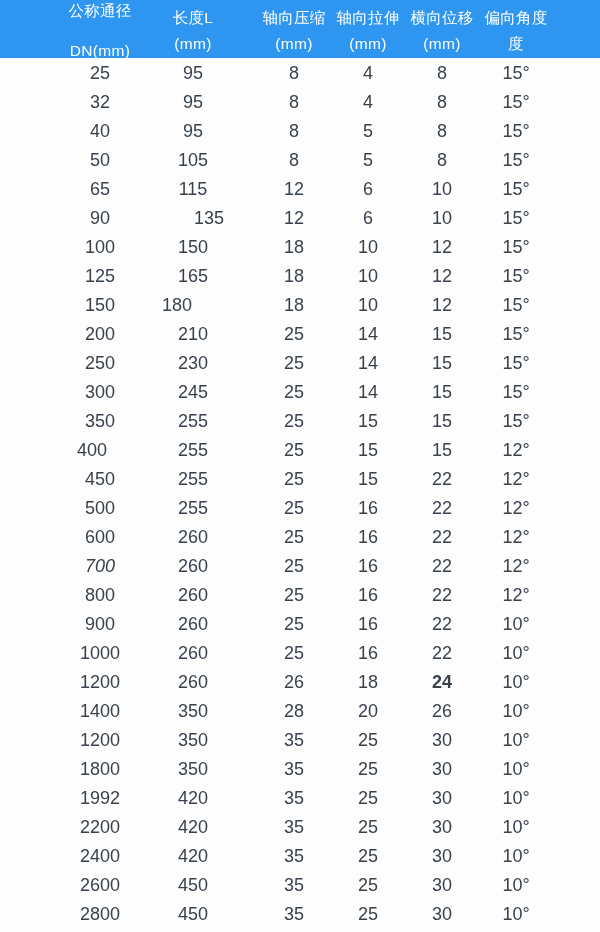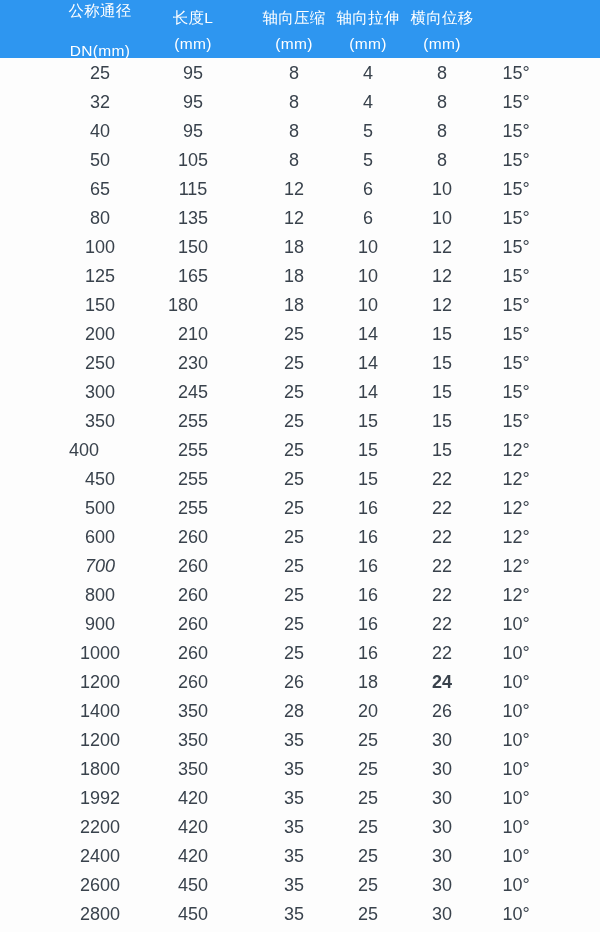--- a/index.html
+++ b/index.html
@@ -78,20 +78,24 @@
       <div>(mm)</div>
     </div>
     <div class="hcell">
       <div>轴向拉伸</div>
       <div>(mm)</div>
     </div>
     <div class="hcell">
       <div>横向位移</div>
       <div>(mm)</div>
     </div>
+    <div class="hcell">
+      <div>偏向角度</div>
+      <div>度</div>
+    </div>
   </div>
 
   <div class="tbody">
       <div class="row">
         <span class="cell" style="left: 100px;">25</span>
         <span class="cell" style="left: 193px;">95</span>
         <span class="cell" style="left: 294px;">8</span>
         <span class="cell" style="left: 368px;">4</span>
         <span class="cell" style="left: 442px;">8</span>
         <span class="cell" style="left: 516px;">15°</span>
@@ -122,22 +126,22 @@
       </div>
       <div class="row">
         <span class="cell" style="left: 100px;">65</span>
         <span class="cell" style="left: 193px;">115</span>
         <span class="cell" style="left: 294px;">12</span>
         <span class="cell" style="left: 368px;">6</span>
         <span class="cell" style="left: 442px;">10</span>
         <span class="cell" style="left: 516px;">15°</span>
       </div>
       <div class="row">
-        <span class="cell" style="left: 100px;">80</span>
-        <span class="cell" style="left: 193px;">135</span>
+        <span class="cell" style="left: 100px;">90</span>
+        <span class="cell" style="left: 209px;">135</span>
         <span class="cell" style="left: 294px;">12</span>
         <span class="cell" style="left: 368px;">6</span>
         <span class="cell" style="left: 442px;">10</span>
         <span class="cell" style="left: 516px;">15°</span>
       </div>
       <div class="row">
         <span class="cell" style="left: 100px;">100</span>
         <span class="cell" style="left: 193px;">150</span>
         <span class="cell" style="left: 294px;">18</span>
         <span class="cell" style="left: 368px;">10</span>
@@ -147,21 +151,21 @@
       <div class="row">
         <span class="cell" style="left: 100px;">125</span>
         <span class="cell" style="left: 193px;">165</span>
         <span class="cell" style="left: 294px;">18</span>
         <span class="cell" style="left: 368px;">10</span>
         <span class="cell" style="left: 442px;">12</span>
         <span class="cell" style="left: 516px;">15°</span>
       </div>
       <div class="row">
         <span class="cell" style="left: 100px;">150</span>
-        <span class="cell" style="left: 183px; text-align: center;">180</span>
+        <span class="cell" style="left: 177px; text-align: center;">180</span>
         <span class="cell" style="left: 294px;">18</span>
         <span class="cell" style="left: 368px;">10</span>
         <span class="cell" style="left: 442px;">12</span>
         <span class="cell" style="left: 516px;">15°</span>
       </div>
       <div class="row">
         <span class="cell" style="left: 100px;">200</span>
         <span class="cell" style="left: 193px;">210</span>
         <span class="cell" style="left: 294px;">25</span>
         <span class="cell" style="left: 368px;">14</span>
@@ -186,21 +190,21 @@
       </div>
       <div class="row">
         <span class="cell" style="left: 100px;">350</span>
         <span class="cell" style="left: 193px;">255</span>
         <span class="cell" style="left: 294px;">25</span>
         <span class="cell" style="left: 368px;">15</span>
         <span class="cell" style="left: 442px;">15</span>
         <span class="cell" style="left: 516px;">15°</span>
       </div>
       <div class="row">
-        <span class="cell" style="left: 84px;">400</span>
+        <span class="cell" style="left: 92px;">400</span>
         <span class="cell" style="left: 193px;">255</span>
         <span class="cell" style="left: 294px;">25</span>
         <span class="cell" style="left: 368px;">15</span>
         <span class="cell" style="left: 442px;">15</span>
         <span class="cell" style="left: 516px;">12°</span>
       </div>
       <div class="row">
         <span class="cell" style="left: 100px;">450</span>
         <span class="cell" style="left: 193px;">255</span>
         <span class="cell" style="left: 294px;">25</span>

